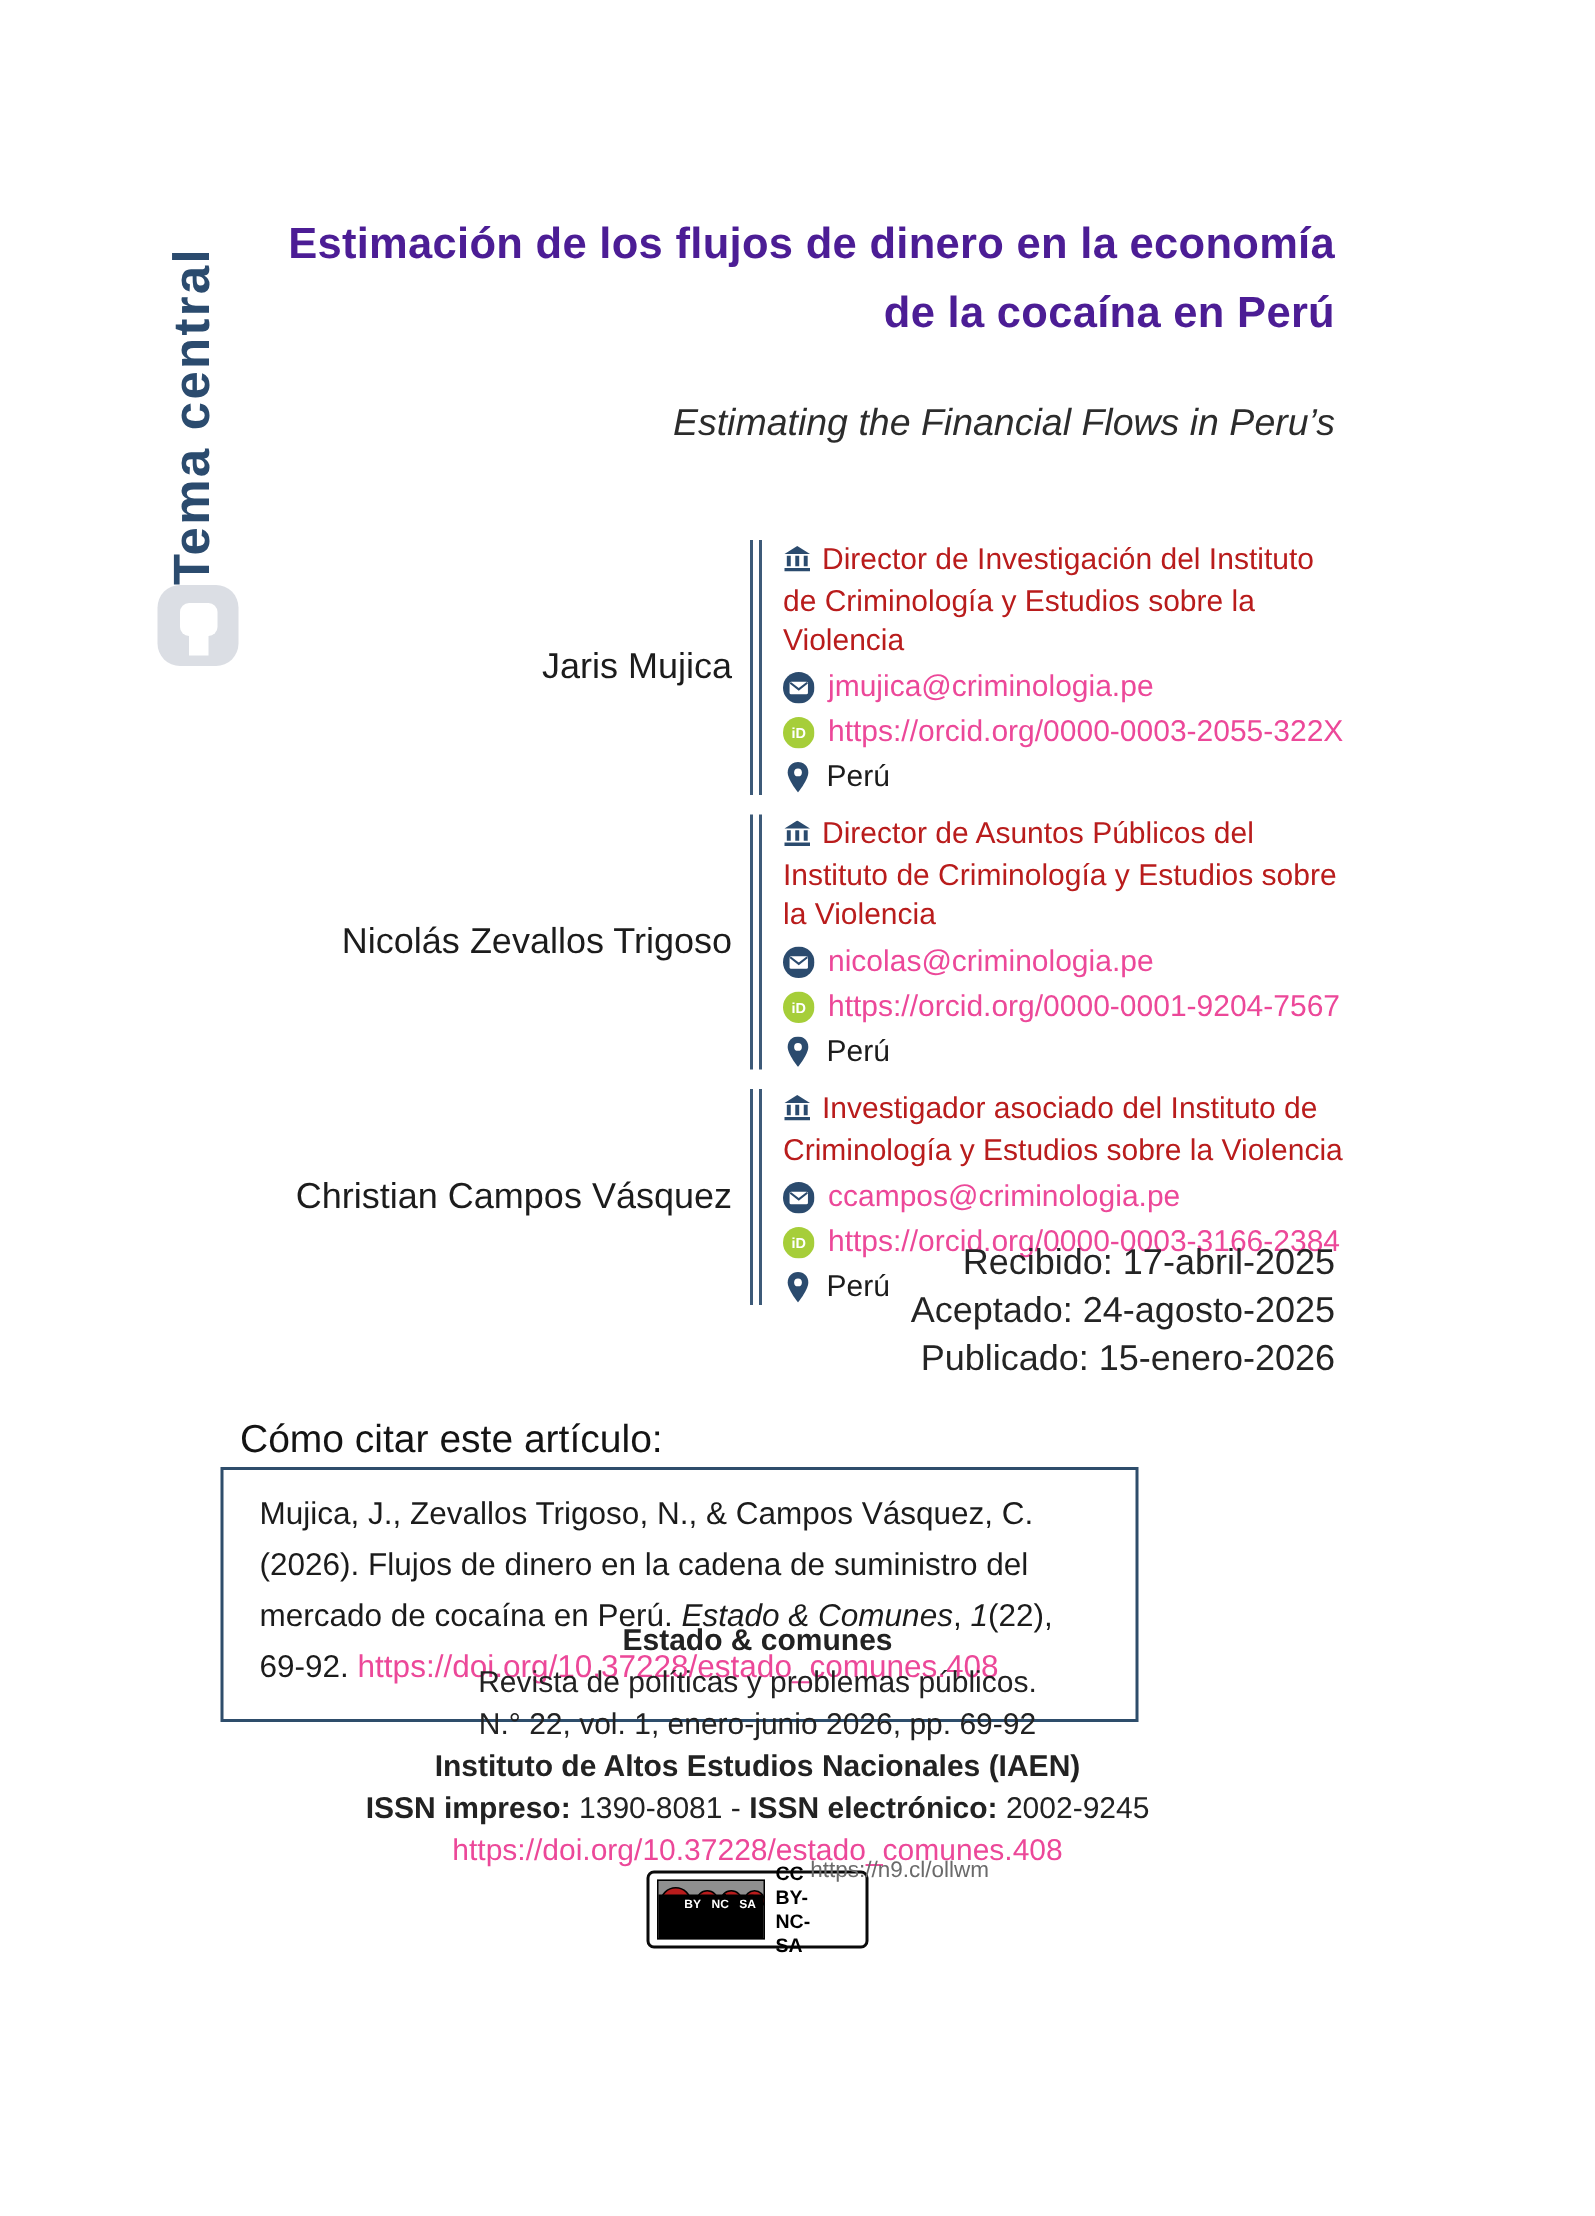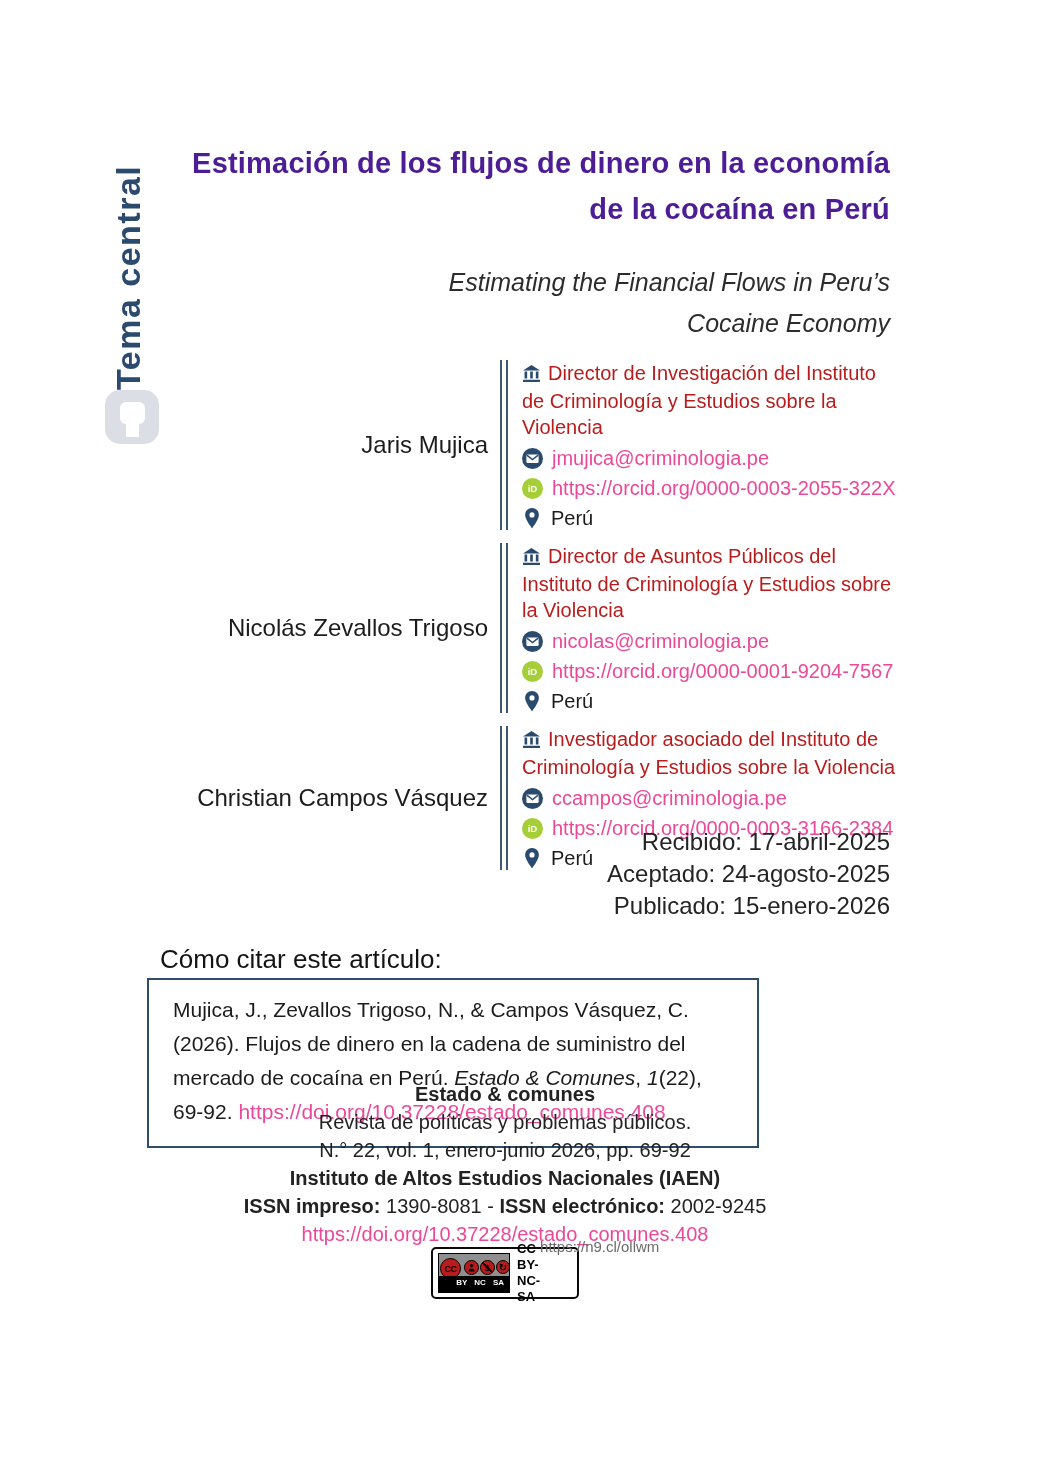--- a/index.html
+++ b/index.html
@@ -54,21 +54,21 @@
   .journal-info { position:absolute; left:0; top:1080px; width:1010px;
     text-align:center; font-size:20px; line-height:28px; color:#222; }
   .semibold { font-weight:700; }
 
   
   .cc-badge { position:absolute; left:431px; top:1247px; width:148px; height:52px;
     border:2px solid #0a0a0a; border-radius:5px; background:#fff;
     display:flex; align-items:center; gap:7px; padding:4px 5px 4px 5px; }
   .cc-icons { position:relative; width:72px; height:40px; background:#8f8f8f;
     border:1px solid #000; flex:0 0 auto; }
-  .cc-strip { position:absolute; left:0; bottom:0; width:100%; height:16px; background:#000;
+  .cc-strip { position:absolute; left:0; bottom:0; width:100%; height:29px; background:#000;
     display:flex; justify-content:flex-end; gap:7px; padding:2px 5px 0 0; }
   .cc-strip span { color:#fff; font-size:8px; font-weight:700; line-height:9px; }
   .circ { position:absolute; background:#b91c1c; border:1.5px solid #000; border-radius:50%;
     display:flex; align-items:center; justify-content:center; font-weight:700; color:#000; }
   .c-cc { left:1px; top:4px; width:21px; height:21px; font-size:9px; letter-spacing:-0.5px; }
   .c-by { left:25px; top:6px; width:15px; height:15px; }
   .c-nc { left:41px; top:6px; width:15px; height:15px; font-size:9px;
     background-image:linear-gradient(45deg, transparent 46%, #000 46%, #000 54%, transparent 54%); }
   .c-sa { left:57px; top:6px; width:14px; height:14px; font-size:10px; font-family:"DejaVu Sans",sans-serif; }
   .cc-text { display:flex; flex-direction:row; justify-content:center; }
@@ -85,21 +85,20 @@
     <div class="journal-mark"></div>
   </div>
 
   <header class="title-block">
     <h1 class="title-es">
       <div>Estimación de los flujos de dinero en la economía</div>
       <div>de la cocaína en Perú</div>
     </h1>
     <h2 class="title-en">
       <div>Estimating the Financial Flows in Peru’s</div>
-      <div>Cocaine Economy</div>
     </h2>
   </header>
 
   <section class="authors">
 
     <div class="author-row">
       <div class="author-name">Jaris Mujica</div>
       <div class="author-sep"></div>
       <div class="author-details">
         <div class="detail-line"><span class="aff-ic"><svg width="19" height="17" viewBox="0 0 24 22">

